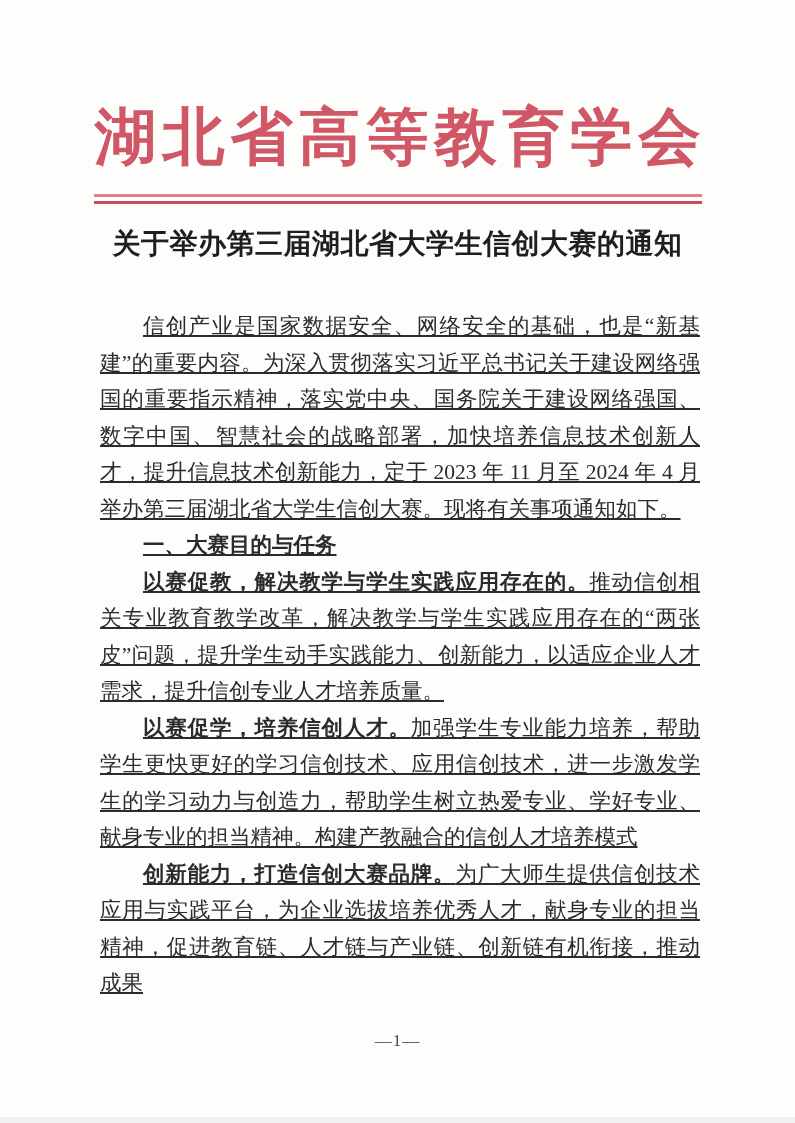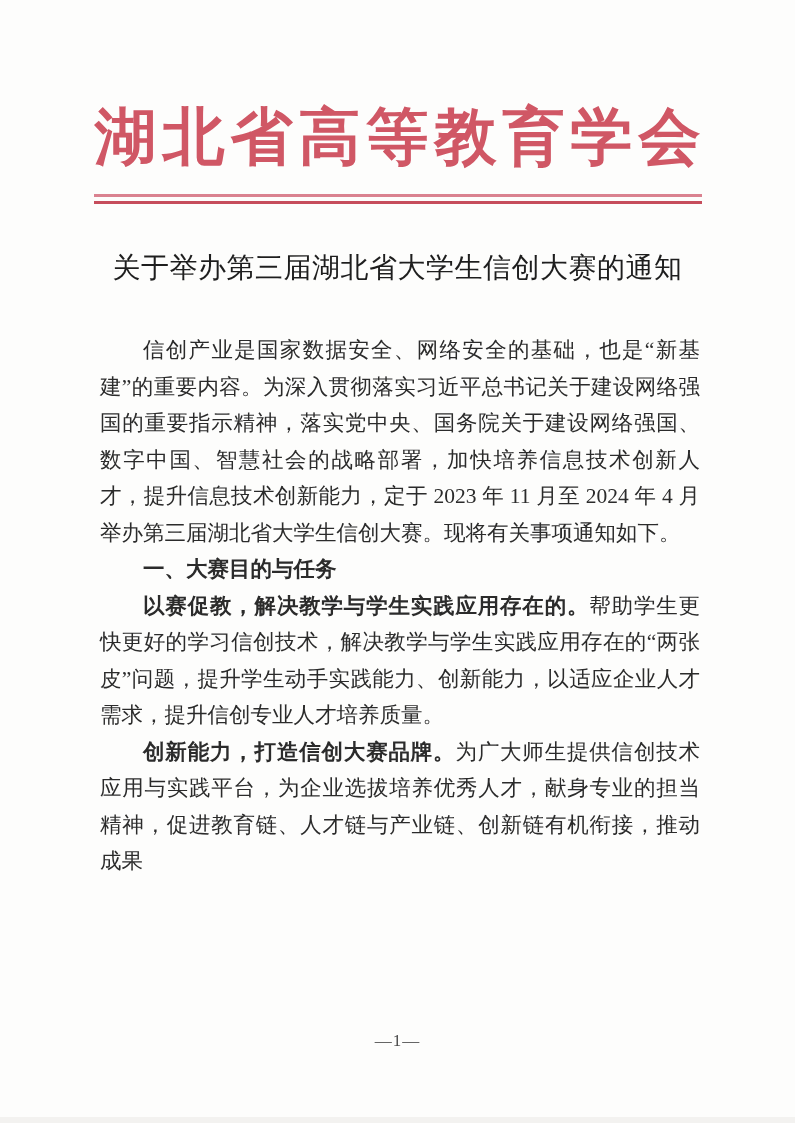--- a/index.html
+++ b/index.html
@@ -36,43 +36,44 @@
   .rule-thin {
     height: 3px;
     background: var(--rule-red-light, #da8290);
     margin-bottom: 4px;
   }
   .rule-thick {
     height: 3px;
     background: var(--rule-red-dark, #c64d5c);
   }
   .doc-title {
-    margin-top: 44px;
+    margin-top: 20px;
     text-align: center;
     font-size: 28px;
     line-height: 40px;
-    font-weight: normal;
+    font-weight: bold;
     color: #1e1e1e;
     letter-spacing: 0.5px;
     white-space: nowrap;
   }
   .body-text {
     margin: 44px 95px 0 100px;
     font-size: 21.5px;
     line-height: 36.5px;
     text-align: justify;
   }
   .salutation {
     margin: 0 0 6px 0;
     font-weight: bold;
     font-family: "Liberation Sans", "DejaVu Sans", sans-serif;
   }
   .para {
     margin: 0;
     text-indent: 2em;
+    text-decoration: underline;
   }
   .run { font-weight: normal; }
   .run.lead {
     font-weight: bold;
     font-family: "Liberation Sans", "DejaVu Sans", sans-serif;
   }
   .page-number {
     position: absolute;
     top: 1031px;
     left: 0;
@@ -105,22 +106,23 @@
   </div>
 
   <div class="doc-title">关于举办第三届湖北省大学生信创大赛的通知</div>
 
   <div class="body-text">
 
     <p class="para"><span class="run">信创产业是国家数据安全、网络安全的基础，也是“新基建”的重要内容。为深入贯彻落实习近平总书记关于建设网络强国的重要指示精神，落实党中央、国务院关于建设网络强国、数字中国、智慧社会的战略部署，加快培养信息技术创新人才，提升信息技术创新能力，定于 2023 年 11 月至 2024 年 4 月举办第三届湖北省大学生信创大赛。现将有关事项通知如下。</span></p>
 
     <p class="para"><span class="run lead">一、大赛目的与任务</span></p>
 
-    <p class="para"><span class="run lead">以赛促教，解决教学与学生实践应用存在的。</span><span class="run">帮助学生更快更好的学习信创技术，解决教学与学生实践应用存在的“两张皮”问题，提升学生动手实践能力、创新能力，以适应企业人才需求，提升信创专业人才培养质量。</span></p>
+    <p class="para"><span class="run lead">以赛促教，解决教学与学生实践应用存在的。</span><span class="run">推动信创相关专业教育教学改革，解决教学与学生实践应用存在的“两张皮”问题，提升学生动手实践能力、创新能力，以适应企业人才需求，提升信创专业人才培养质量。</span></p>
 
+    <p class="para"><span class="run lead">以赛促学，培养信创人才。</span><span class="run">加强学生专业能力培养，帮助学生更快更好的学习信创技术、应用信创技术，进一步激发学生的学习动力与创造力，帮助学生树立热爱专业、学好专业、献身专业的担当精神。构建产教融合的信创人才培养模式</span></p>
 
     <p class="para"><span class="run lead">创新能力，打造信创大赛品牌。</span><span class="run">为广大师生提供信创技术应用与实践平台，为企业选拔培养优秀人才，献身专业的担当精神，促进教育链、人才链与产业链、创新链有机衔接，推动成果</span></p>
   </div>
 
   <div class="page-number">—1—</div>
 
   <div class="scan-edge"></div>
 
 </div>
 

